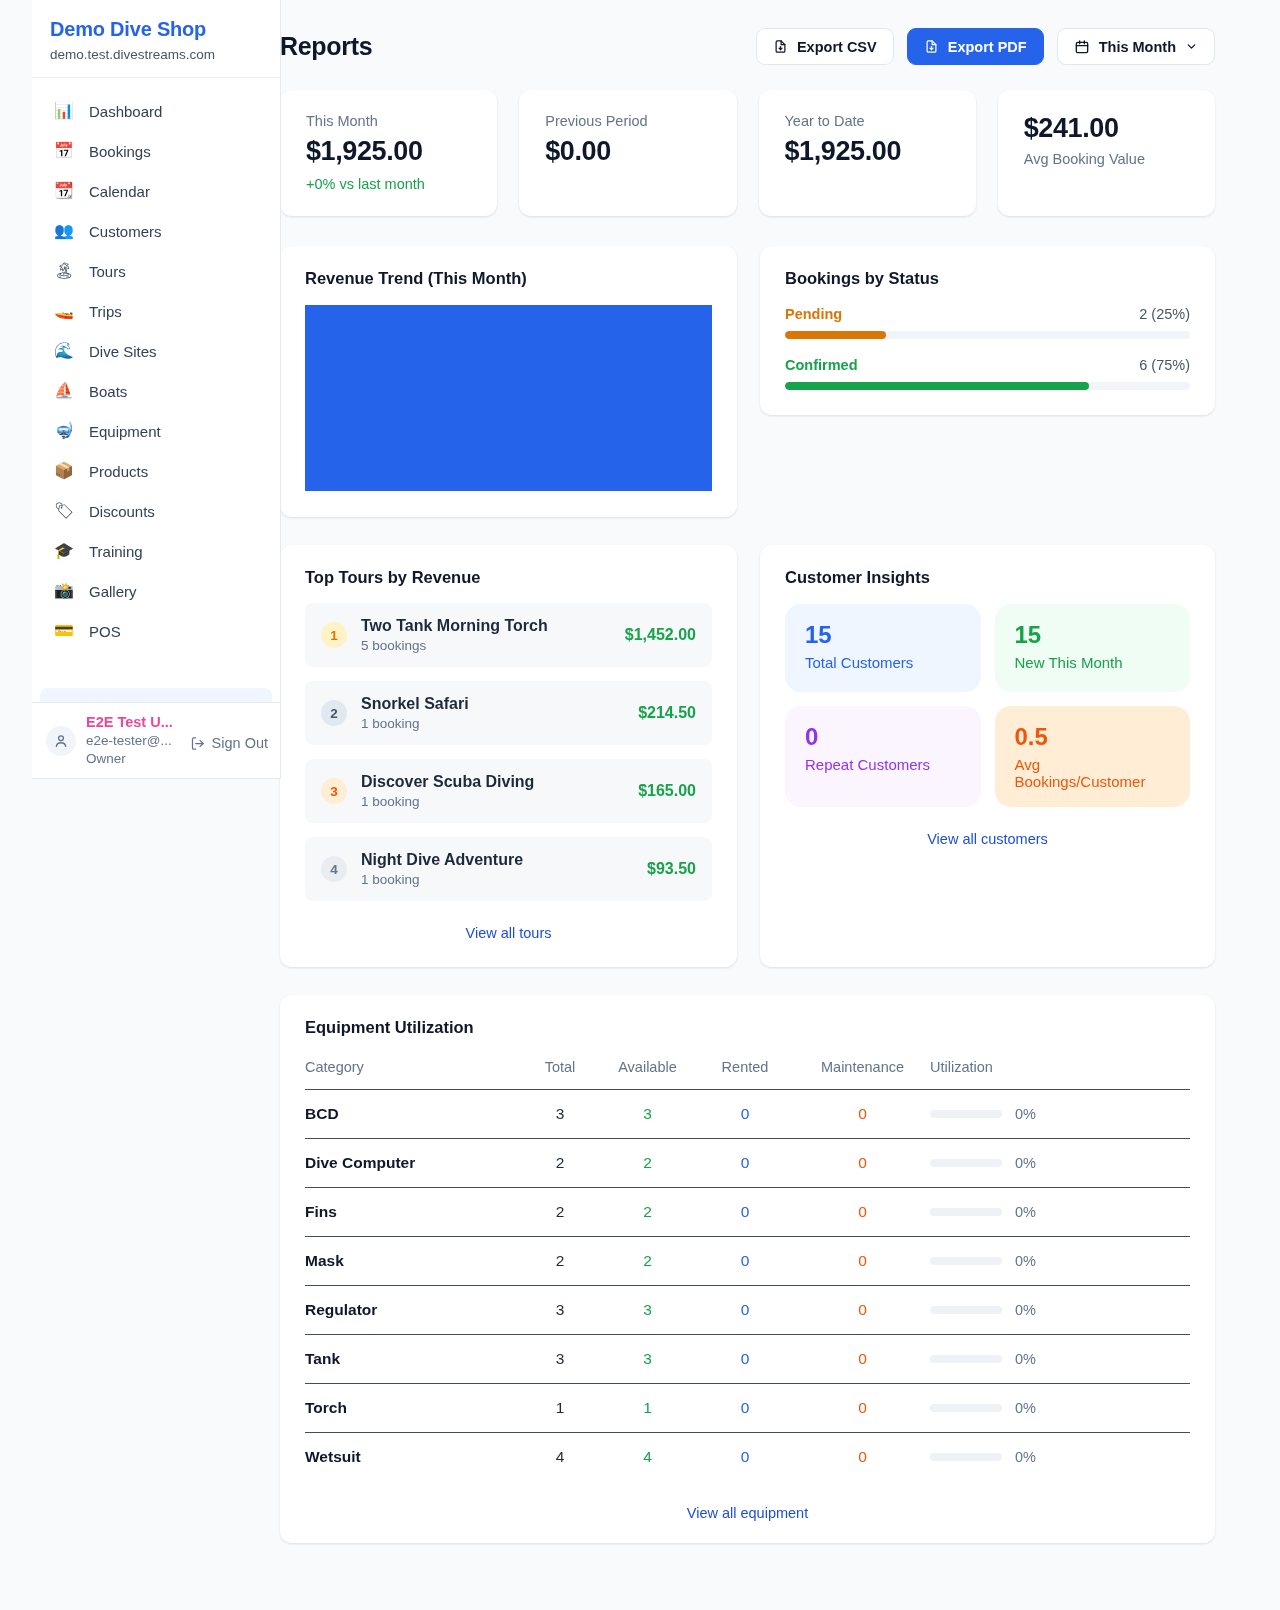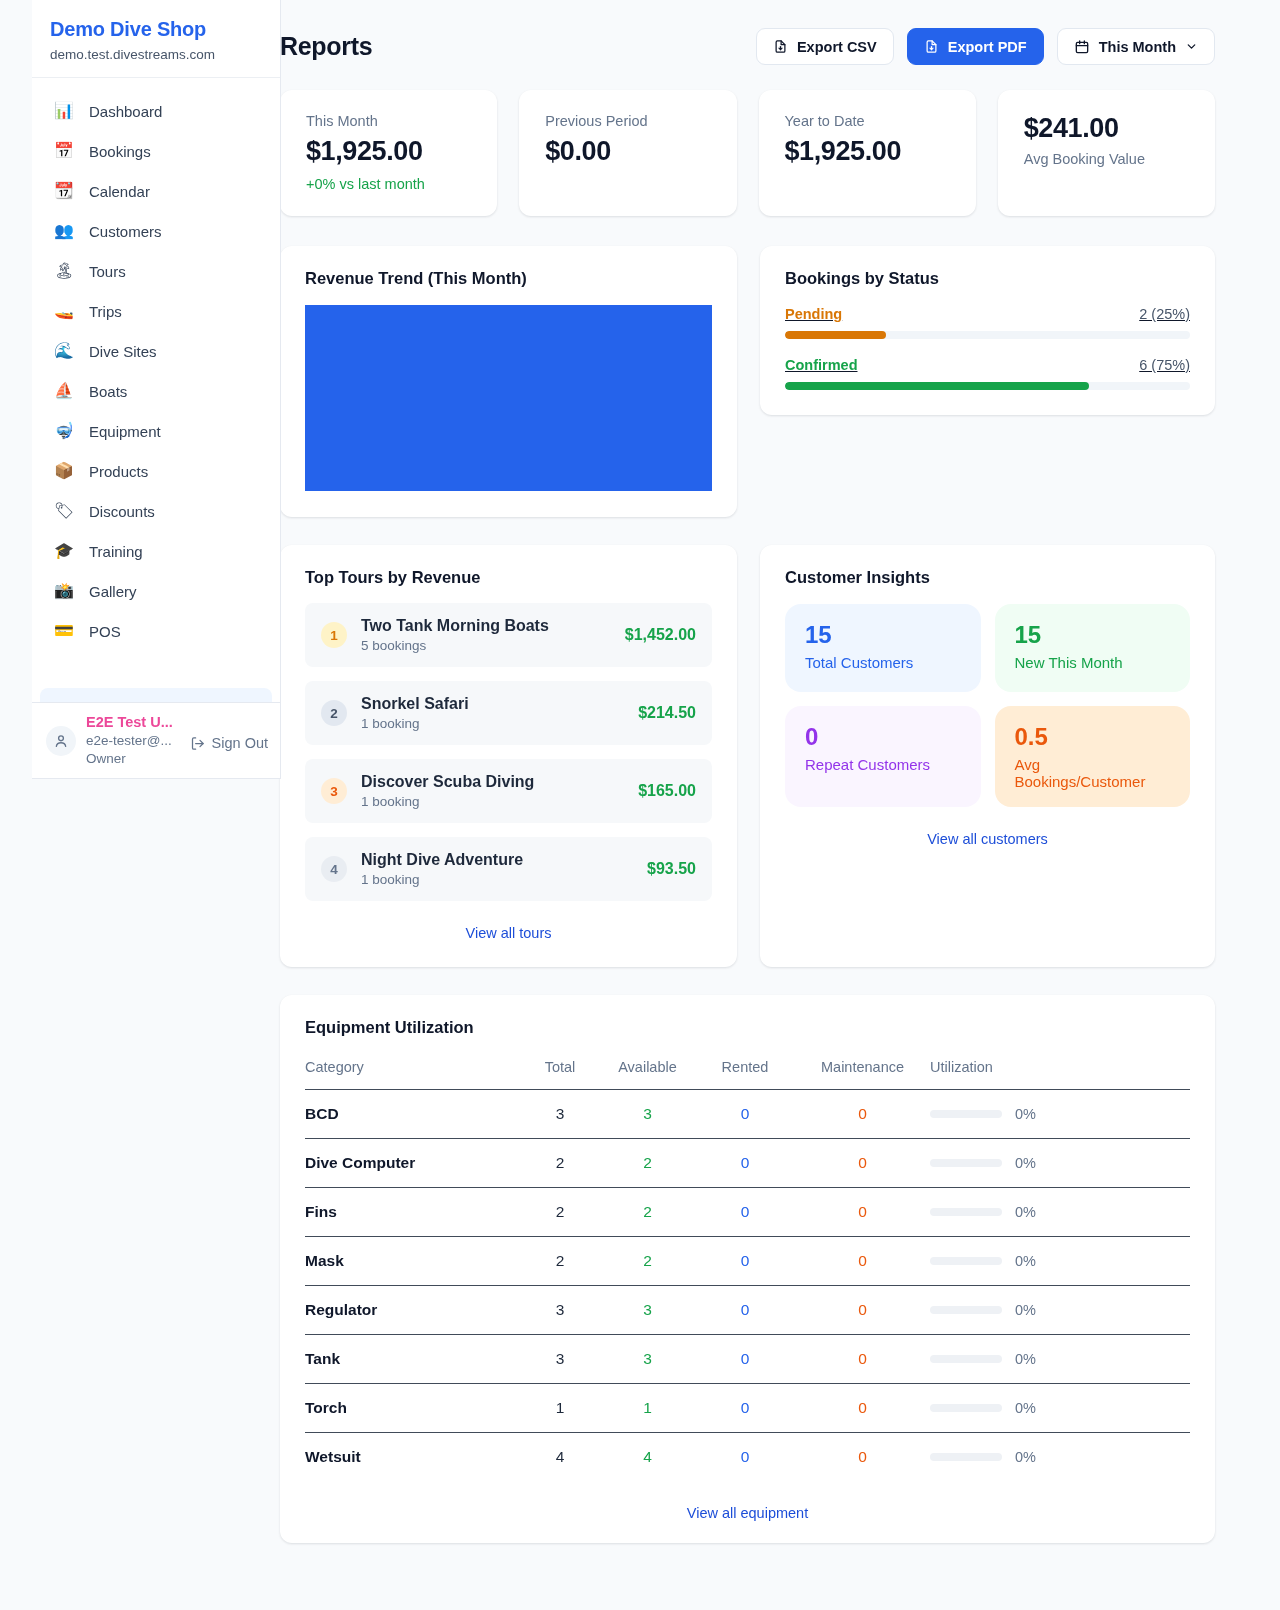--- a/index.html
+++ b/index.html
@@ -77,21 +77,21 @@
   
   .row2 { display:grid; grid-template-columns:457px 455px; gap:23px; margin-bottom:28px; }
   .row2.tops { align-items:start; }
   .card-title { font-size:16.5px; font-weight:700; color:#0f172a; }
   
   .rev-card { padding:23px 25px 26px; }
   .rev-block { margin-top:17px; height:186px; }
   
   .status-card { padding:23px 25px 25px; }
   .status-row { margin-top:18px; }
-  .status-line { display:flex; justify-content:space-between; align-items:center; margin-bottom:9px;text-decoration:underline; }
+  .status-line { display:flex; justify-content:space-between; align-items:center; margin-bottom:9px; }
   .status-label { font-size:14.5px; font-weight:700; }
   .status-count { font-size:14.5px; color:#475569; }
   .bar-track { height:8px; border-radius:4px; background:#f1f5f9; overflow:hidden; }
   .bar-fill { height:8px; border-radius:4px; }
   
   .tours-card { padding:23px 25px 26px; }
   .tour-list { margin-top:16px; }
   .tour-row {
     display:flex; align-items:center; gap:14px;
     background:#f6f8fa; border-radius:8px;
@@ -346,21 +346,21 @@
   </section>
 
   <section class="row2">
     <div class="card tours-card">
       <div class="card-title">Top Tours by Revenue</div>
       <div class="tour-list">
 
           <div class="tour-row">
             <span class="rank-badge" style="background-color: rgb(254, 243, 199); color: rgb(217, 119, 6);">1</span>
             <span>
-              <div class="tour-name">Two Tank Morning Boats</div>
+              <div class="tour-name">Two Tank Morning Torch</div>
               <div class="tour-sub">5 bookings</div>
             </span>
             <span class="tour-rev">$1,452.00</span>
           </div>
 
           <div class="tour-row">
             <span class="rank-badge" style="background-color: rgb(226, 232, 240); color: rgb(71, 85, 105);">2</span>
             <span>
               <div class="tour-name">Snorkel Safari</div>
               <div class="tour-sub">1 booking</div>

